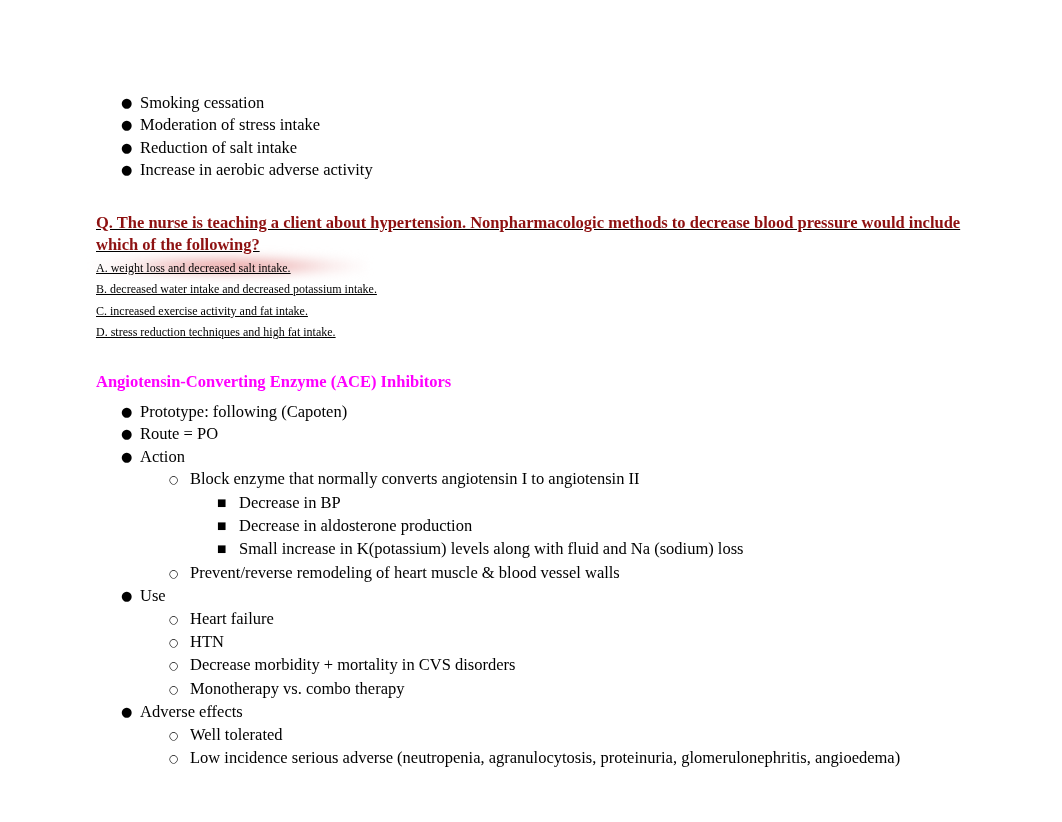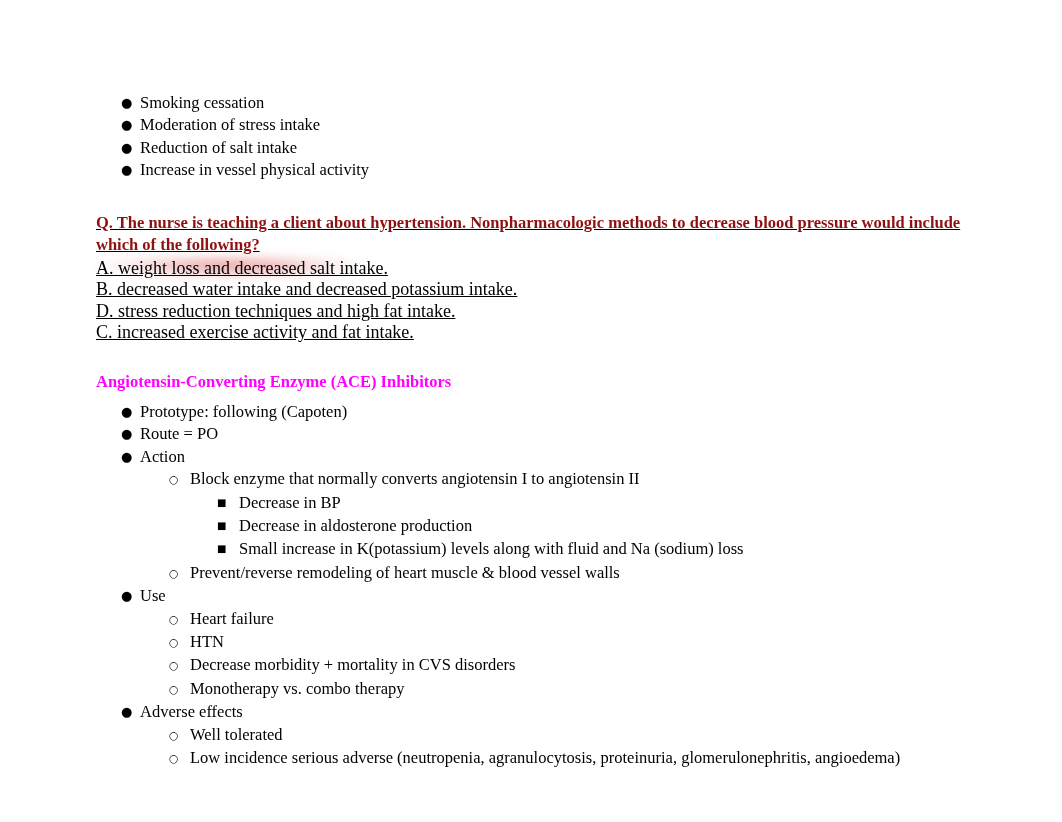--- a/index.html
+++ b/index.html
@@ -99,21 +99,21 @@
     z-index: 2;
   }
 
   .answers {
     position: relative;
     z-index: 2;
     margin-top: 1px;
   }
 
   .answer {
-    font-size: 18px;
+    font-size: 12px;
     line-height: 21.6px;
     color: #000000;
     white-space: nowrap;
   }
 
   
   .highlight-glow {
     position: absolute;
     left: -2px;
     top: 41px;
@@ -157,37 +157,37 @@
         <div class="row lvl1">
           <span class="bullet">●</span>
           <span class="row-text">Moderation of stress intake</span>
         </div>
         <div class="row lvl1">
           <span class="bullet">●</span>
           <span class="row-text">Reduction of salt intake</span>
         </div>
         <div class="row lvl1">
           <span class="bullet">●</span>
-          <span class="row-text">Increase in vessel physical activity</span>
+          <span class="row-text">Increase in aerobic adverse activity</span>
         </div>
       </div>
 
     <div class="qa-block">
       <div class="highlight-glow"></div>
 
       <div class="question">
         <span>Q. The nurse is teaching a client about hypertension. Nonpharmacologic methods to decrease blood pressure would include</span>
         <span>which of the following?</span>
       </div>
 
       <div class="answers" id="answers-list">
           <div class="answer">A. weight loss and decreased salt intake.</div>
           <div class="answer">B. decreased water intake and decreased potassium intake.</div>
+          <div class="answer">C. increased exercise activity and fat intake.</div>
           <div class="answer">D. stress reduction techniques and high fat intake.</div>
-          <div class="answer">C. increased exercise activity and fat intake.</div>
         </div>
     </div>
 
     <div class="section-heading">Angiotensin-Converting Enzyme (ACE) Inhibitors</div>
 
     <div class="list-group" id="ace-list">
         <div class="row lvl1">
           <span class="bullet">●</span>
           <span class="row-text">Prototype: following (Capoten)</span>
         </div>

